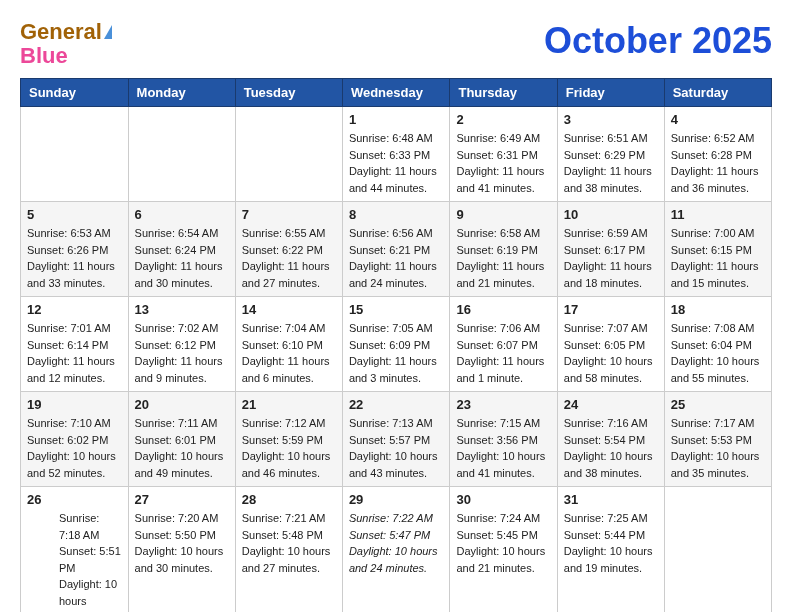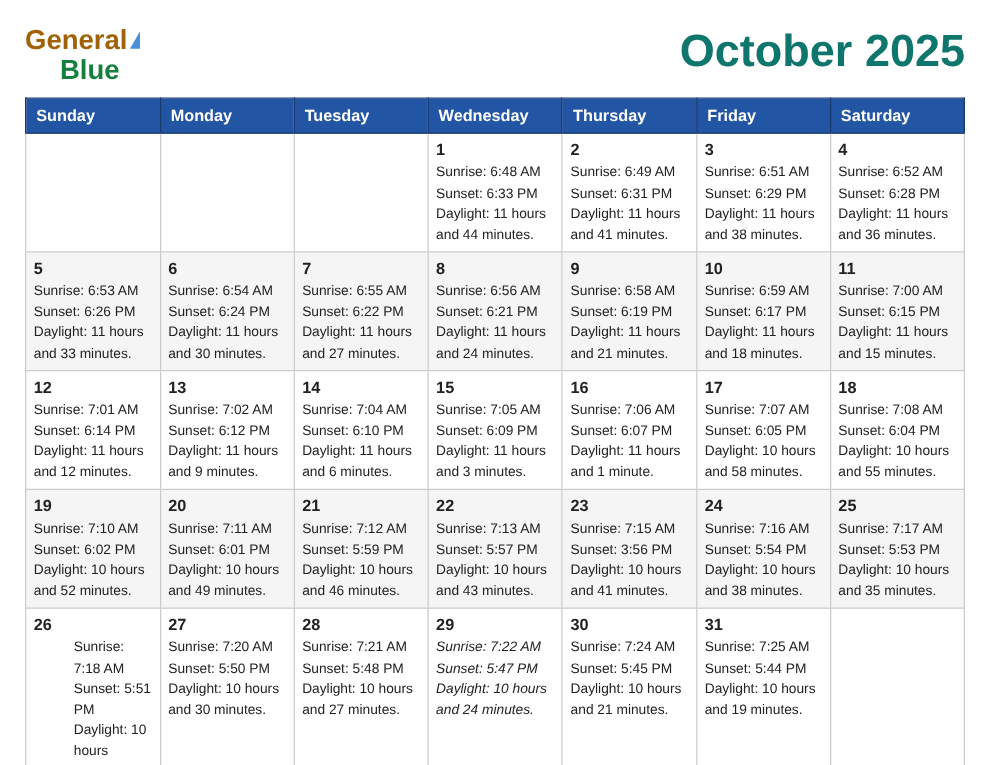--- a/index.html
+++ b/index.html
@@ -35,21 +35,21 @@
       border-bottom: 14px solid #4a90d9;
       margin-left: 2px;
       vertical-align: middle;
     }
     .title-block {
       text-align: right;
     }
     .main-title {
       font-size: 36px;
       font-weight: bold;
-      color: #0f766e;
+      color: #1d4ed8;
     }
     .subtitle {
       font-size: 16px;
       color: #444;
     }
     .calendar {
       width: 100%;
       border-collapse: collapse;
       border: 1px solid #6d28d9;
     }
@@ -89,21 +89,21 @@
   </style>
 </head>
 <body>
 
 <div class="header">
   <div class="logo">
     <div style="display:flex; align-items:center;">
       <span class="logo-text">General</span>
       <span class="logo-triangle"></span>
     </div>
-    <span class="logo-text" style="color:#15803d;margin-left:28px;">Blue</span>
+    <span class="logo-text" style="color:#ec4899;">Blue</span>
   </div>
   <div class="title-block">
     <div class="main-title">October 2025</div>
   </div>
 </div>
 
 <table class="calendar">
   <thead>
     <tr>
       <th>Sunday</th>

